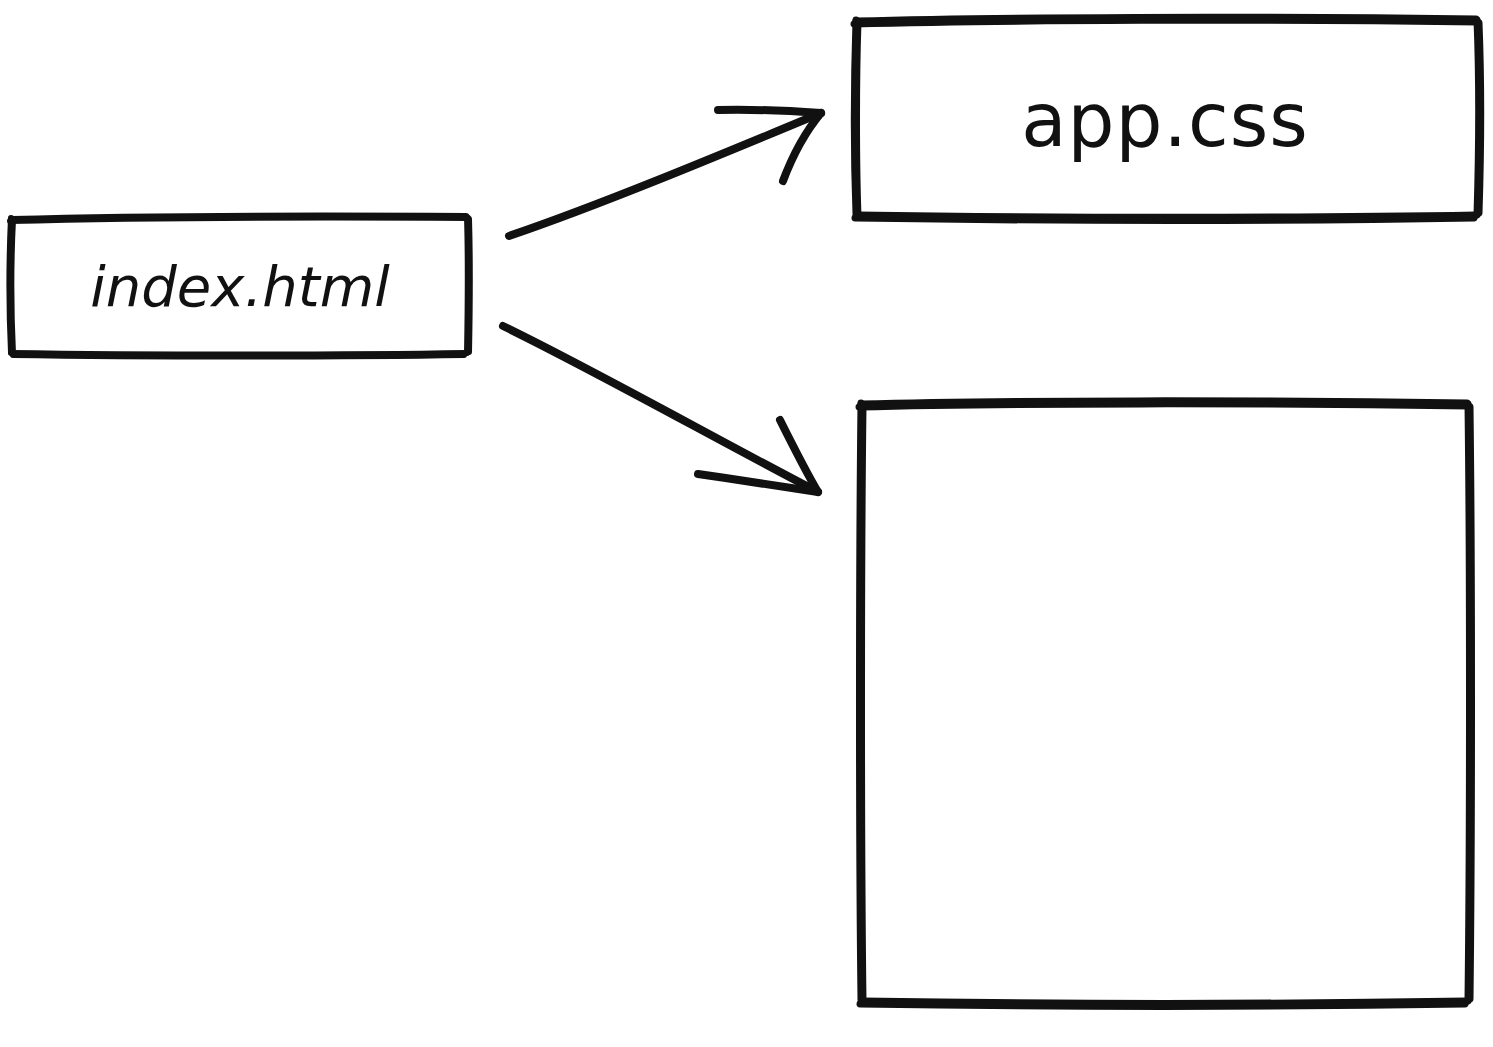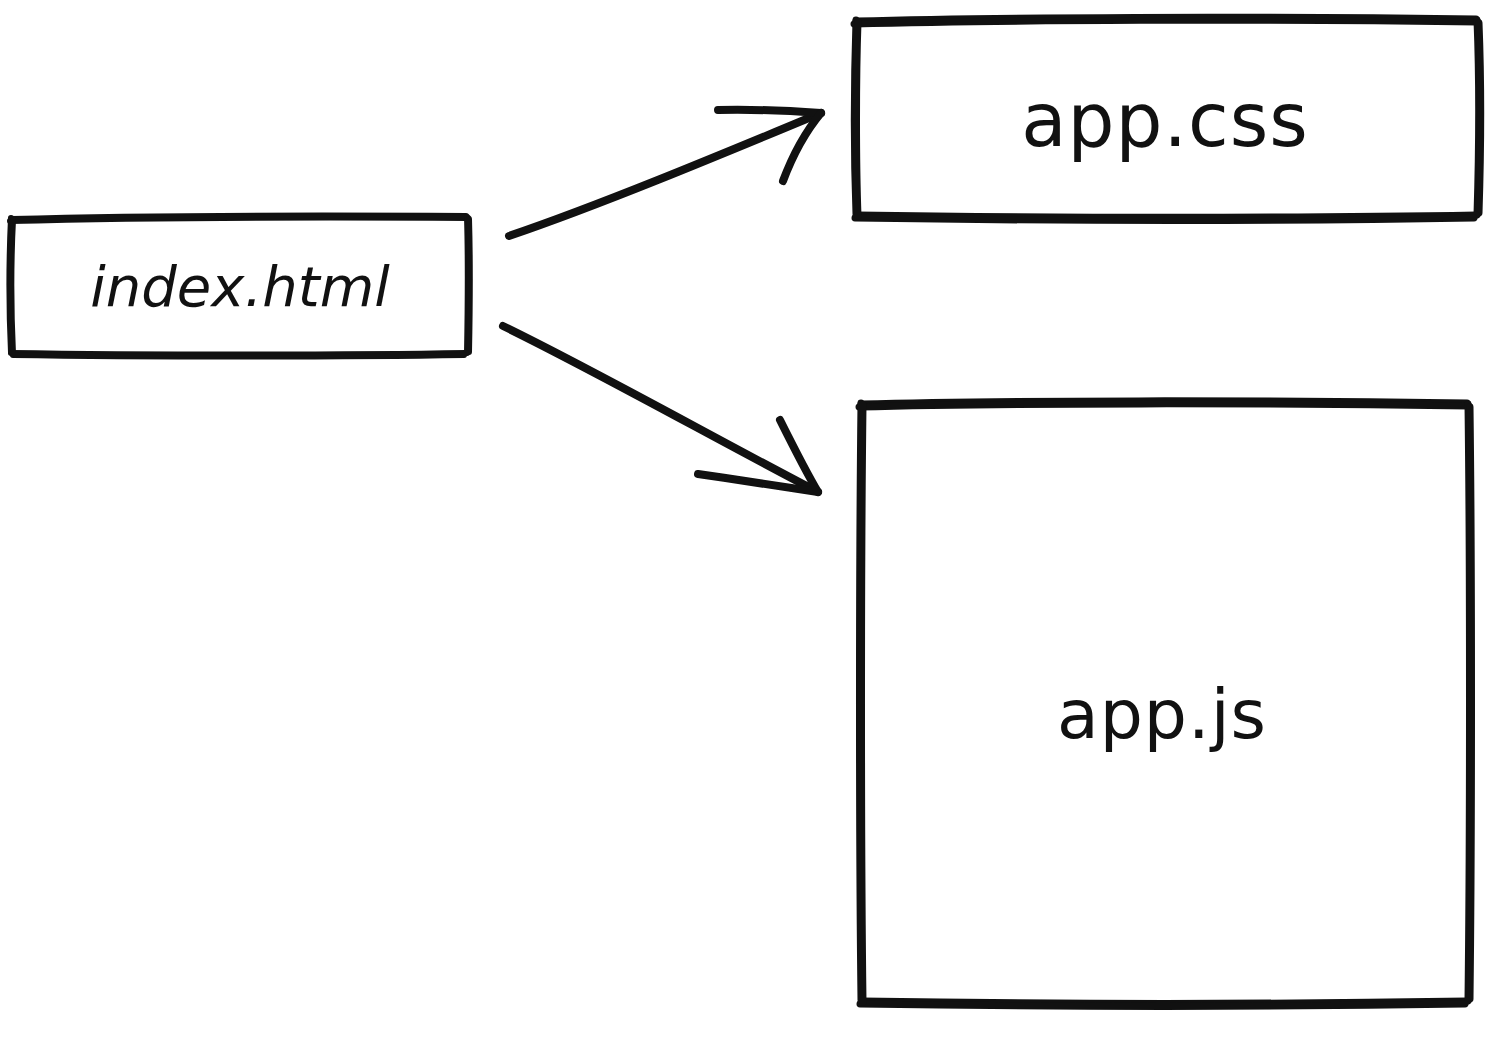--- a/index.html
+++ b/index.html
@@ -109,19 +109,18 @@
       <path d="M698,474 C740,480 785,487 818,492"></path>
       <path d="M780,420 C792,444 806,472 818,492"></path>
     </g>
 
   </svg>
 
   <div class="node-label label-index">index.html</div>
 
   <div class="node-label label-css">app.css</div>
 
-  <div class="node-label label-js">app.js</div>
 
   <div class="node-hit" style="left:10px; top:216px; width:458px; height:138px;"></div>
   <div class="node-hit" style="left:853px; top:18px; width:624px; height:198px;"></div>
   <div class="node-hit" style="left:858px; top:402px; width:610px; height:601px;"></div>
 
 </div>
 
 </body></html>

